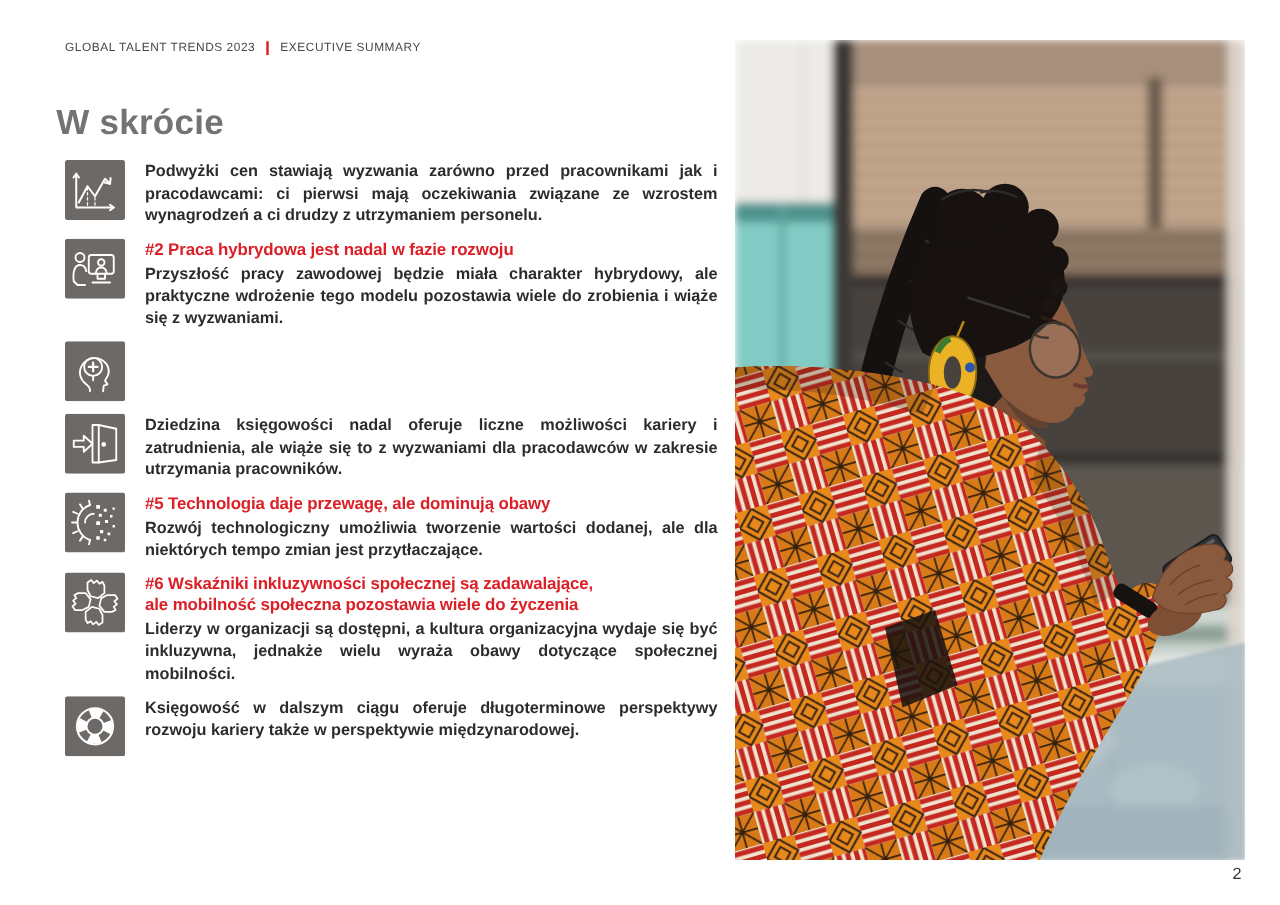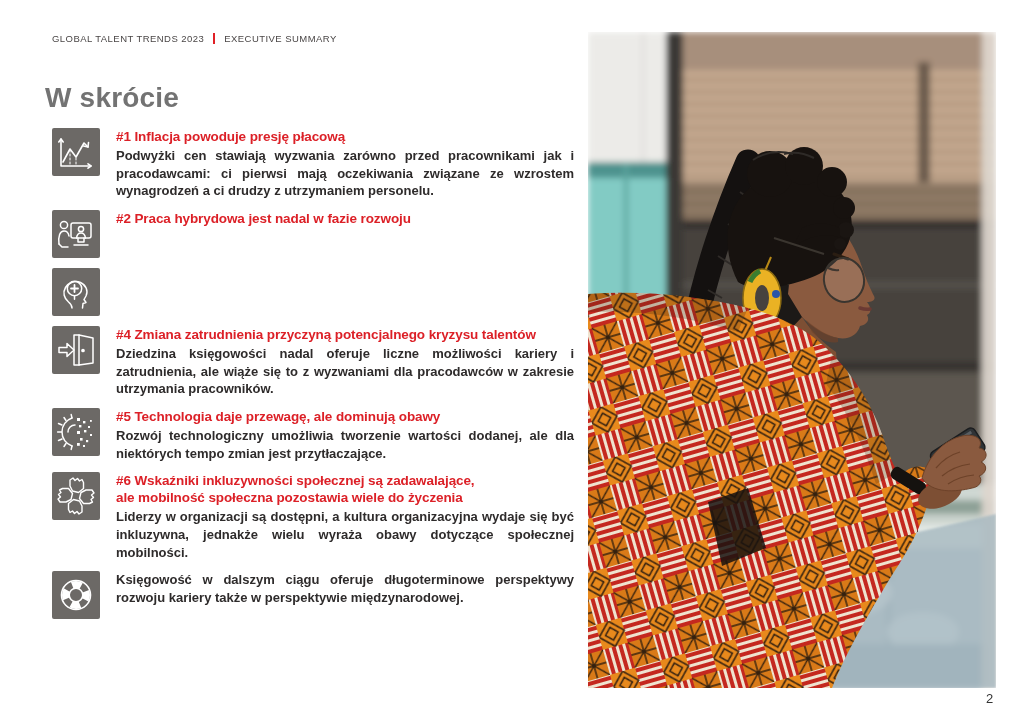--- a/index.html
+++ b/index.html
@@ -53,21 +53,20 @@
           <path d="M9 11 V38 H39"></path>
           <path d="M9 11 l-2.2 3 M9 11 l2.2 3 M39 38 l-3 -2.2 M39 38 l-3 2.2"></path>
           <path d="M11 34 L18 21 L24 29 L32 15 L36 19"></path>
           <path d="M36 19 l0.5 -4.5 M36 19 l-4.4 -1"></path>
           <path d="M18 22 V37" stroke-dasharray="2 2" stroke-width="1"></path>
           <path d="M24 30 V37" stroke-dasharray="2 2" stroke-width="1"></path>
         </g>
       </svg>
     </div>
     <div class="txt">
-      <div class="item-title">#1 Inflacja powoduje presję płacową</div>
       <div class="item-body">Podwyżki cen stawiają wyzwania zarówno przed pracownikami jak i pracodawcami: ci pierwsi mają oczekiwania związane ze wzrostem wynagrodzeń a ci drudzy z utrzymaniem personelu.</div>
     </div>
   </div>
 
   <div class="item">
     <div class="icon-box">
       <svg width="48" height="48" viewBox="0 0 48 48">
         <rect width="48" height="48" rx="2" fill="#6c6966"></rect>
         <g stroke="#fff" stroke-width="1.5" fill="none" stroke-linecap="round" stroke-linejoin="round">
           <circle cx="12" cy="15" r="3.6"></circle>
@@ -75,20 +74,21 @@
           <path d="M7 34 l3 3 h6"></path>
           <rect x="19" y="13" width="20" height="15" rx="2"></rect>
           <circle cx="29" cy="19" r="2.6"></circle>
           <path d="M24.5 28 c0.5 -3.5 2.5 -5 4.5 -5 c2 0 4 1.5 4.5 5"></path>
           <path d="M26 28 v4 h6 v-4 M22 35 h14"></path>
         </g>
       </svg>
     </div>
     <div class="txt">
       <div class="item-title">#2 Praca hybrydowa jest nadal w fazie rozwoju</div>
+      <div class="item-body">Przyszłość pracy zawodowej będzie miała charakter hybrydowy, ale praktyczne wdrożenie tego modelu pozostawia wiele do zrobienia i wiąże się z wyzwaniami.</div>
     </div>
   </div>
 
   <div class="item">
     <div class="icon-box">
       <svg width="48" height="48" viewBox="0 0 48 48">
         <rect width="48" height="48" rx="2" fill="#6c6966"></rect>
         <g stroke="#fff" stroke-width="1.5" fill="none" stroke-linecap="round" stroke-linejoin="round">
           <path d="M20 40 c0 -3 -1 -4 -3.5 -6 c-4.5 -3.6 -6 -9.5 -3 -14.5 c3 -5 9.5 -7.5 15 -5 c5.5 2.5 8 8.5 5.5 13.5 l-2 3.5 l2 3 l-3 1 l-0.5 4.5"></path>
           <circle cx="22.5" cy="20.5" r="7.2"></circle>
@@ -105,21 +105,20 @@
         <rect width="48" height="48" rx="2" fill="#6c6966"></rect>
         <g stroke="#fff" stroke-width="1.5" fill="none" stroke-linecap="round" stroke-linejoin="round">
           <path d="M27 9 h-5 v30 h5"></path>
           <path d="M27 9 L41 12 V37 L27 39 Z"></path>
           <circle cx="31" cy="24.5" r="1.1" fill="#fff"></circle>
           <path d="M7 21.5 h8 v-4 l7 6.5 l-7 6.5 v-4 h-8 z"></path>
         </g>
       </svg>
     </div>
     <div class="txt">
-      <div class="item-title">#4 Zmiana zatrudnienia przyczyną potencjalnego kryzysu talentów</div>
       <div class="item-body">Dziedzina księgowości nadal oferuje liczne możliwości kariery i zatrudnienia, ale wiąże się to z wyzwaniami dla pracodawców w zakresie utrzymania pracowników.</div>
     </div>
   </div>
 
   <div class="item">
     <div class="icon-box">
       <svg width="48" height="48" viewBox="0 0 48 48">
         <rect width="48" height="48" rx="2" fill="#6c6966"></rect>
         <g stroke="#fff" stroke-width="1.5" fill="none" stroke-linecap="round">
           <path d="M20 10 a14.5 14.5 0 0 0 -10 14 a14.5 14.5 0 0 0 10 14"></path>

